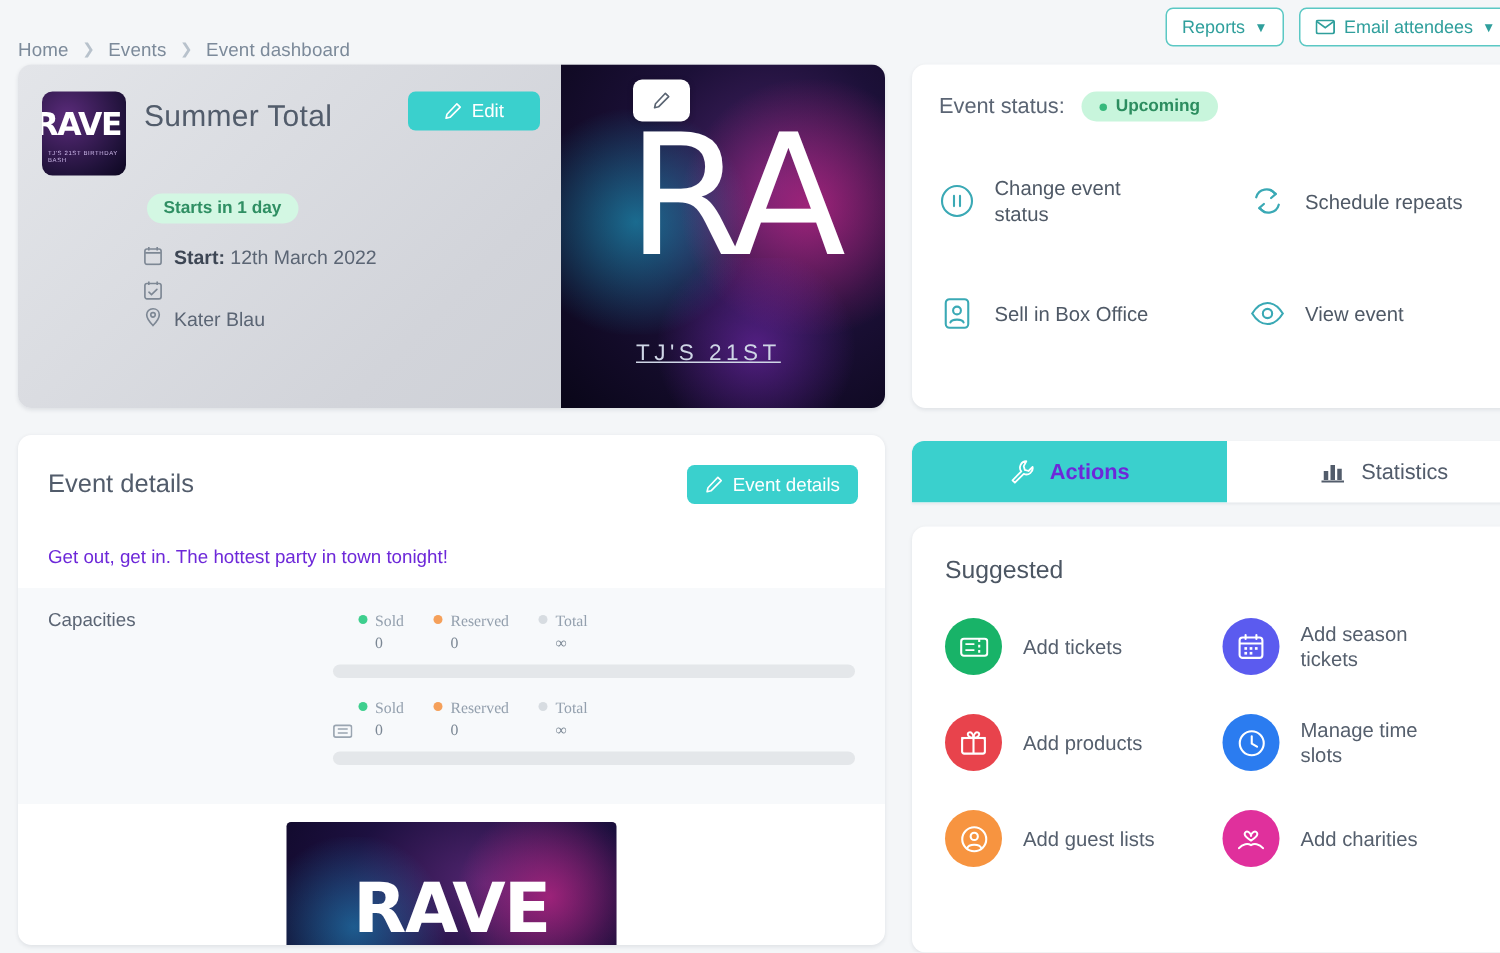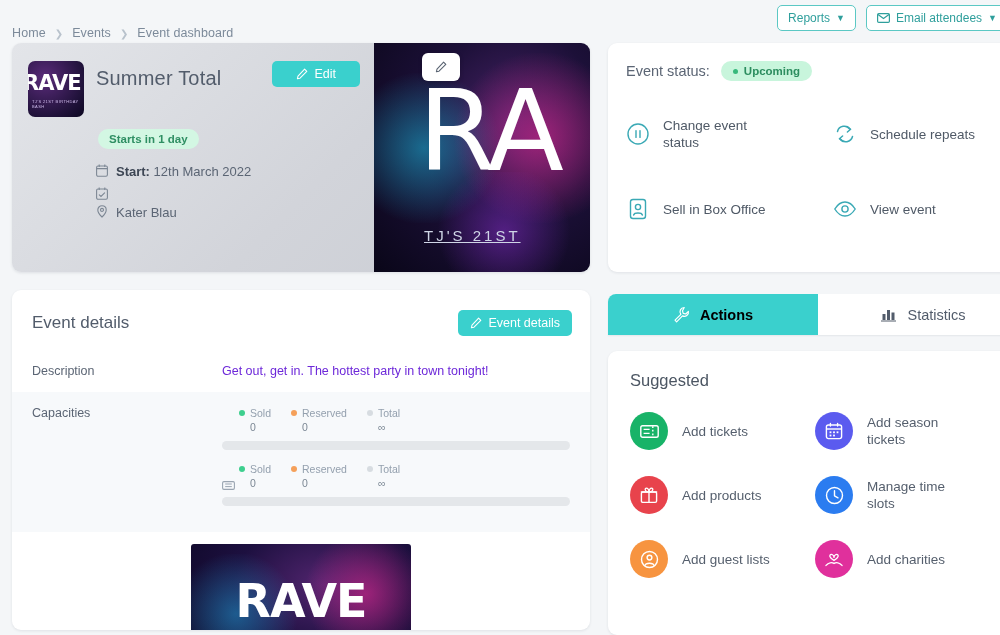--- a/index.html
+++ b/index.html
@@ -123,21 +123,21 @@
     background: #3ad0cd; color: #fff; border: none; border-radius: 5px;
     height: 26px; padding: 0 12px; font-size: 12.5px;
     display: flex; align-items: center; gap: 6px;
   }
   .dc-row { display: flex; padding: 14px 20px; font-size: 12.5px; }
   .dc-row.alt { background: #f7f9fb; }
   .dc-key { width: 190px; flex: none; color: #5b6574; }
   .dc-val { color: #6d28d9; }
   .caps { flex: 1; }
   .cap-block { margin-bottom: 12px; }
-  .cap-legend { display: flex; align-items: flex-start; gap: 20px; padding-left: 17px; }
+  .cap-legend { display: flex; align-items: flex-start; gap: 20px; padding-left: 17px; font-family: Liberation Serif, serif; }
   .cap-item { display: flex; gap: 5px; }
   .cap-dot { width: 6px; height: 6px; border-radius: 50%; margin-top: 4px; flex: none; }
   .cap-k { font-size: 10.5px; color: #94a0ae; line-height: 13px; }
   .cap-v { font-size: 10.5px; color: #7b8794; line-height: 13px; }
   .cap-bar { height: 9px; border-radius: 5px; background: #e4e7ea; margin-top: 7px; }
   .cap-row2 { position: relative; }
   .cap-tick { position: absolute; left: 0; top: 18px; width: 13px; color: #9aa5b1; }
   .poster {
     width: 220px; height: 136px; margin: 12px auto 0; border-radius: 3px; overflow: hidden;
     position: relative;
@@ -151,21 +151,21 @@
     color:#fff; font-size:46px; font-weight:bold; letter-spacing:-1px; font-family:"DejaVu Sans",sans-serif; }
 
   
   .tabs {
     position: absolute; left: 608px; top: 294px; width: 420px; height: 41px;
     display: flex; border-radius: 8px 8px 0 0; overflow: hidden; background: #fff;
     box-shadow: 0 1px 2px rgba(20,30,50,.07);
   }
   .tab { flex: 1; display: flex; align-items: center; justify-content: center; gap: 10px;
     font-size: 14.5px; color: #525c6b; }
-  .tab.active { background: #3ad0cd; color: #000000; font-weight: bold; }
+  .tab.active { background: #3ad0cd; color: #6d28d9; font-weight: bold; }
   .sug-card {
     position: absolute; left: 608px; top: 351px; width: 420px; height: 284px;
     background: #fff; border-radius: 9px; padding: 20px 0 0 22px;
     box-shadow: 0 1px 3px rgba(20,30,50,.09);
   }
   .sug-title { font-size: 16.5px; color: #4c5663; margin-bottom: 22px; }
   .sug-grid { display: grid; grid-template-columns: 185px 1fr; row-gap: 26px; }
   .sug { display: flex; align-items: center; gap: 14px; }
   .sug-ic { width: 38px; height: 38px; border-radius: 50%; flex: none;
     display: flex; align-items: center; justify-content: center; color: #fff; }
@@ -332,21 +332,20 @@
         <span>
           <svg width="12" height="12" viewBox="0 0 12 12">
               <path d="M8.6 1.2 L10.8 3.4 L4 10.2 L1.4 10.8 L2 8.2 Z" fill="none" stroke="#fff" stroke-width="1.1" stroke-linejoin="round"></path>
             </svg>
         </span>
         <span>Event details</span>
       </button>
     </div>
 
     <div class="dc-row">
-      <div class="dc-key">Description</div>
       <div class="dc-val">Get out, get in. The hottest party in town tonight!</div>
     </div>
 
     <div class="dc-row alt">
       <div class="dc-key">Capacities</div>
       <div class="caps">
 
         <div class="cap-block">
           <div class="cap-legend">
             <div class="cap-item">

